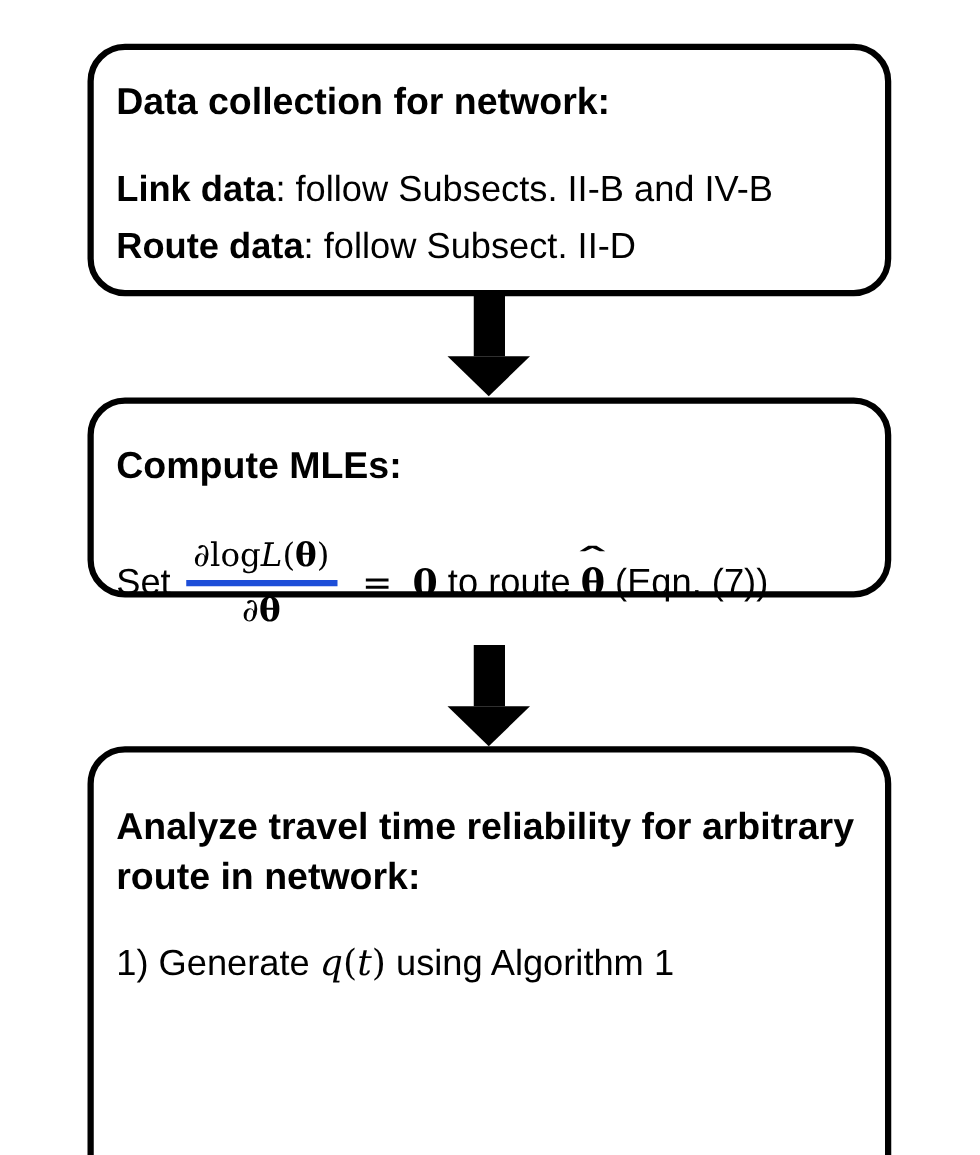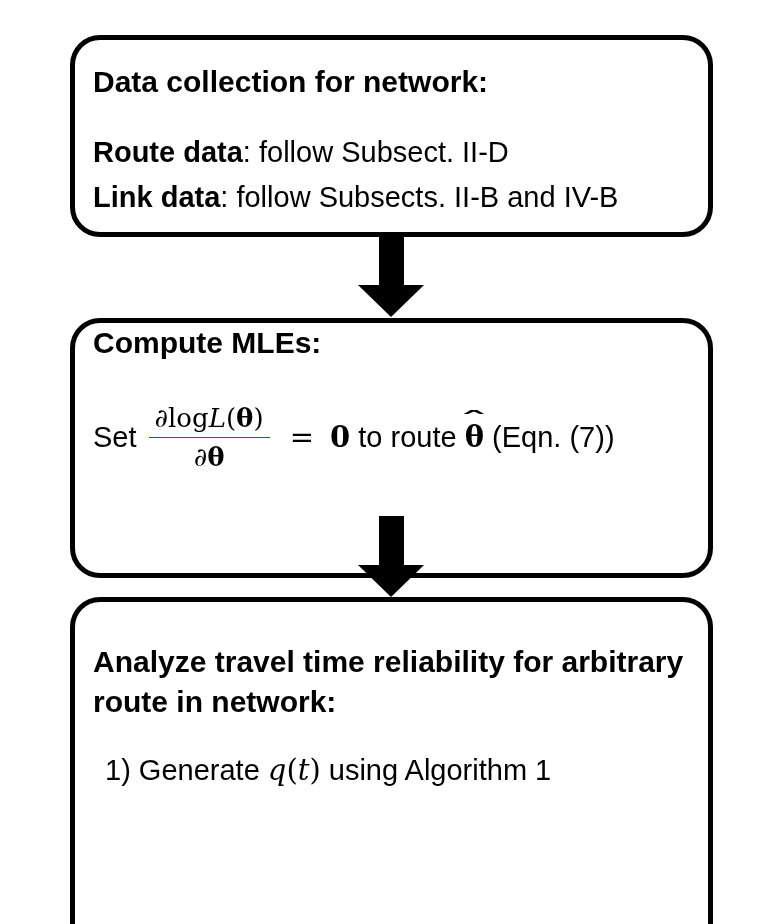--- a/index.html
+++ b/index.html
@@ -16,36 +16,36 @@
   .box {
     position: absolute;
     left: 70px;
     width: 643px;
     background: #ffffff;
     border: 5px solid #000000;
     border-radius: 30px;
     padding: 0 16px 0 18px;
   }
   .box-1 { top: 35px;  height: 202px; padding-top: 22px; }
-  .box-2 { top: 318px; height: 260px; }
+  .box-2 { top: 318px; height: 160px; padding-top: 30px; }
   .box-3 { top: 597px; height: 361px; padding-top: 40px; }
 
   .box-title {
     font-size: 30px;
     font-weight: 700;
     line-height: 40px;
     letter-spacing: 0;
   }
   .body-line {
     font-size: 29px;
     font-weight: 400;
     line-height: 45px;
   }
   .box-1 .para { margin-top: 28px; }
-  .box-3 .para { margin-top: 26px; margin-left: 12px; }
+  .box-3 .para { margin-top: 26px; }
   .body-line b { font-weight: 700; }
 
   
   .equation {
     margin-top: 32px;
     font-size: 29px;
     line-height: 80px;
     white-space: nowrap;
   }
   .equation > * { vertical-align: middle; }
@@ -59,21 +59,21 @@
     vertical-align: middle;
     margin: 0 4px;
     line-height: normal;
   }
   .frac .num, .frac .den {
     display: block;
     font-size: 26px;
     line-height: 34px;
     padding: 0 6px;
   }
-  .frac .num { border-bottom: 1px solid #1d4ed8; padding-bottom: 2px; }
+  .frac .num { border-bottom: 5px solid #1d4ed8; padding-bottom: 2px; }
   .frac .den { padding-top: 2px; }
   .eq-rel { margin: 0 8px; }
   .hatwrap { position: relative; display: inline-block; line-height: normal; }
   .hat {
     position: absolute;
     left: 50%;
     top: -0.62em;
     transform: translateX(-50%) scaleX(2.4);
     font-family: "DejaVu Serif", serif;
     font-weight: 700;
@@ -99,22 +99,22 @@
   }
 </style>
 </head>
 <body>
 
 <div class="canvas">
 
   <section class="box box-1">
     <h2 class="box-title">Data collection for network:</h2>
     <div class="para">
+      <p class="body-line"><b>Link data</b><span>: follow Subsects. II-B and IV-B</span></p>
       <p class="body-line"><b>Route data</b><span>: follow Subsect. II-D</span></p>
-      <p class="body-line"><b>Link data</b><span>: follow Subsects. II-B and IV-B</span></p>
     </div>
   </section>
 
   <div class="arrow arrow-1">
     <div class="arrow-shaft"></div>
     <div class="arrow-head"></div>
   </div>
 
   <section class="box box-2">
     <h2 class="box-title">Compute MLEs:</h2>

